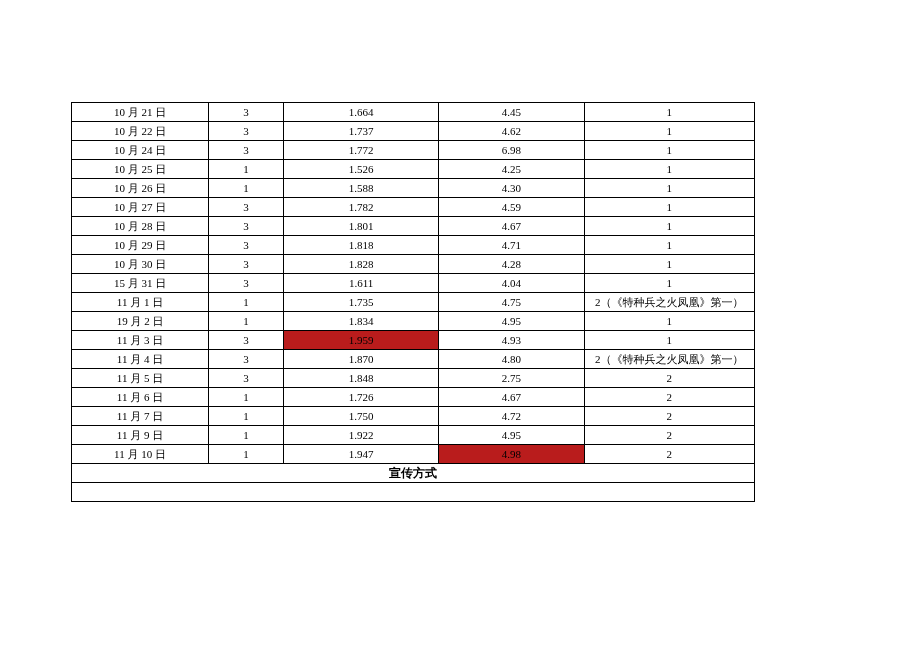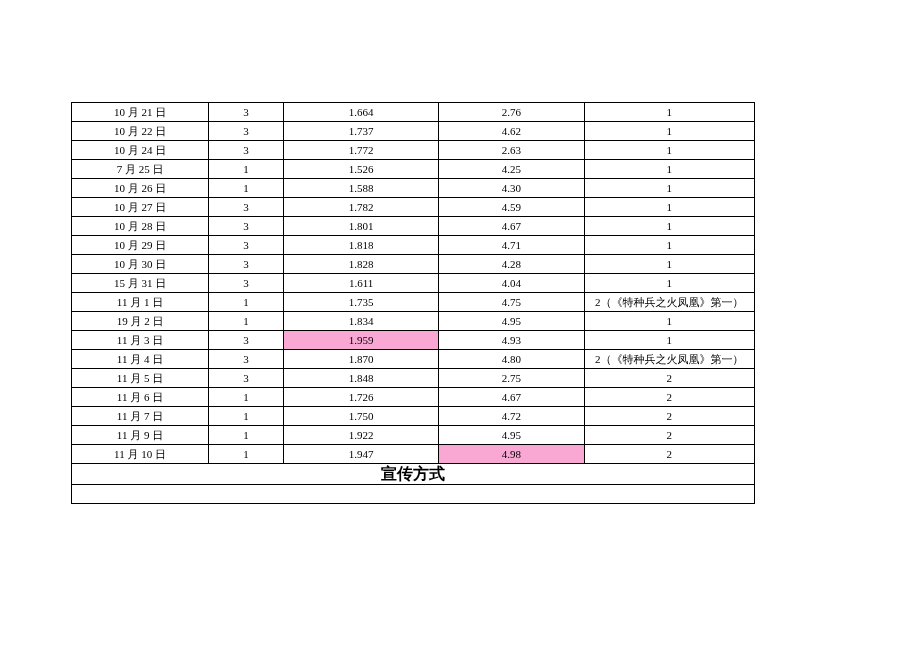--- a/index.html
+++ b/index.html
@@ -27,25 +27,25 @@
       vertical-align: middle;
       font-size: 11px;
       line-height: 1;
       height: 19px;
       padding: 2px 0;
       background: #fff;
       color: #000;
     }
     .footer-row td {
       font-weight: 700;
-      font-size: 16px;
+      font-size: 12px;
       font-family: "Microsoft YaHei", "SimHei", sans-serif;
     }
     .spacer-row td { border-left: 1px solid #000; border-right: 1px solid #000; border-top: 1px solid #000; border-bottom: 1px solid #000; }
-    .highlight { background: #f9a8d4; }
+    .highlight { background: #b91c1c; }
     col.c1 { width: 119px; }
     col.c2 { width: 65px; }
     col.c3 { width: 135px; }
     col.c4 { width: 126px; }
     col.c5 { width: 148px; }
   </style>
 </head>
 <body>
 
 <div class="page">
@@ -55,39 +55,39 @@
         <col class="c2">
         <col class="c3">
         <col class="c4">
         <col class="c5">
     </colgroup>
     <tbody id="tbody">
         <tr>
           <td>10 月 21 日</td>
           <td>3</td>
           <td>1.664</td>
-          <td>2.76</td>
+          <td>4.45</td>
           <td>1</td>
         </tr>
         <tr>
           <td>10 月 22 日</td>
           <td>3</td>
           <td>1.737</td>
           <td>4.62</td>
           <td>1</td>
         </tr>
         <tr>
           <td>10 月 24 日</td>
           <td>3</td>
           <td>1.772</td>
-          <td>2.63</td>
-          <td>1</td>
-        </tr>
-        <tr>
-          <td>7 月 25 日</td>
+          <td>6.98</td>
+          <td>1</td>
+        </tr>
+        <tr>
+          <td>10 月 25 日</td>
           <td>1</td>
           <td>1.526</td>
           <td>4.25</td>
           <td>1</td>
         </tr>
         <tr>
           <td>10 月 26 日</td>
           <td>1</td>
           <td>1.588</td>
           <td>4.30</td>

